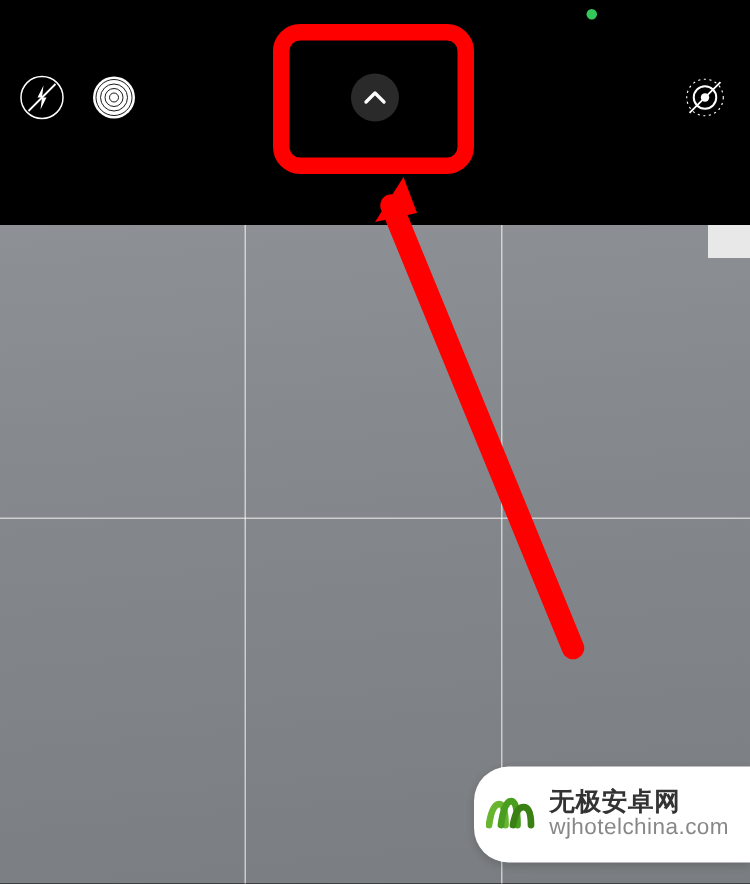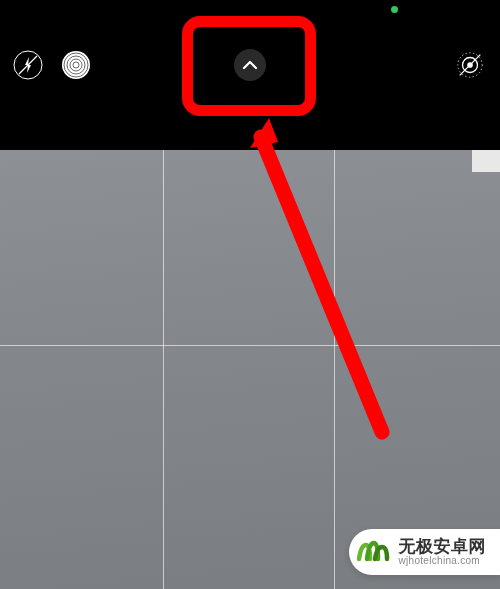--- a/index.html
+++ b/index.html
@@ -92,21 +92,21 @@
       top: 0; left: 0;
       width: 500px; height: 589px;
       z-index: 4;
       pointer-events: none;
     }
 
     .watermark {
       position: absolute;
       bottom: 14px;
       right: 0;
-      height: 46px;
+      height: 64px;
       background: #fff;
       border-radius: 23px 0 0 23px;
       display: flex;
       align-items: center;
       padding: 0 14px 0 8px;
       z-index: 5;
       box-shadow: 0 2px 6px rgba(0,0,0,0.15);
     }
     .wm-logo {
       width: 34px; height: 34px;
@@ -120,21 +120,21 @@
       line-height: 1.05;
     }
     .wm-title {
       color: #333;
       font-size: 17px;
       font-weight: 600;
       letter-spacing: 0.5px;
     }
     .wm-url {
       color: #888;
-      font-size: 10px;
+      font-size: 15px;
       letter-spacing: 0.3px;
     }
     .right-edge {
       position: absolute;
       top: 150px;
       right: 0;
       width: 28px;
       height: 22px;
       background: #e8e8e8;
       z-index: 1;

